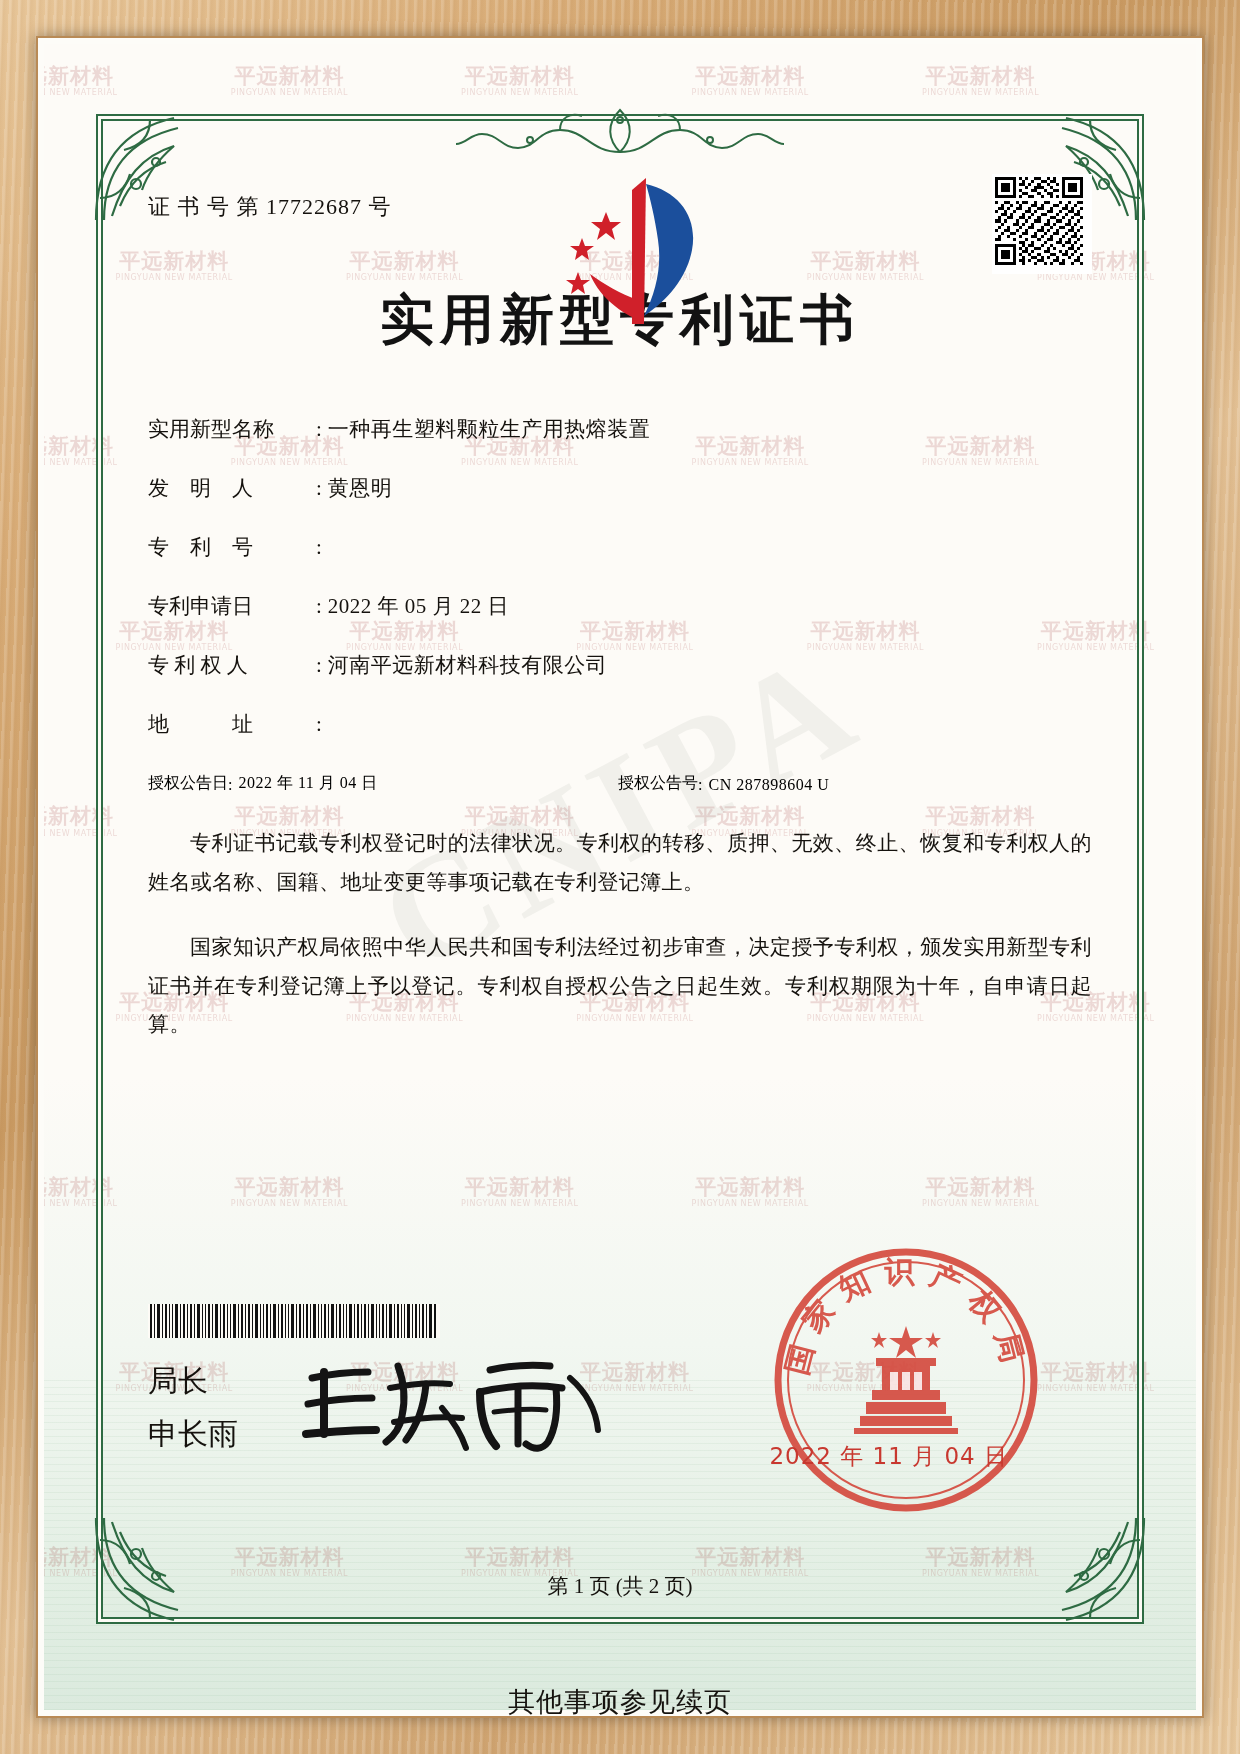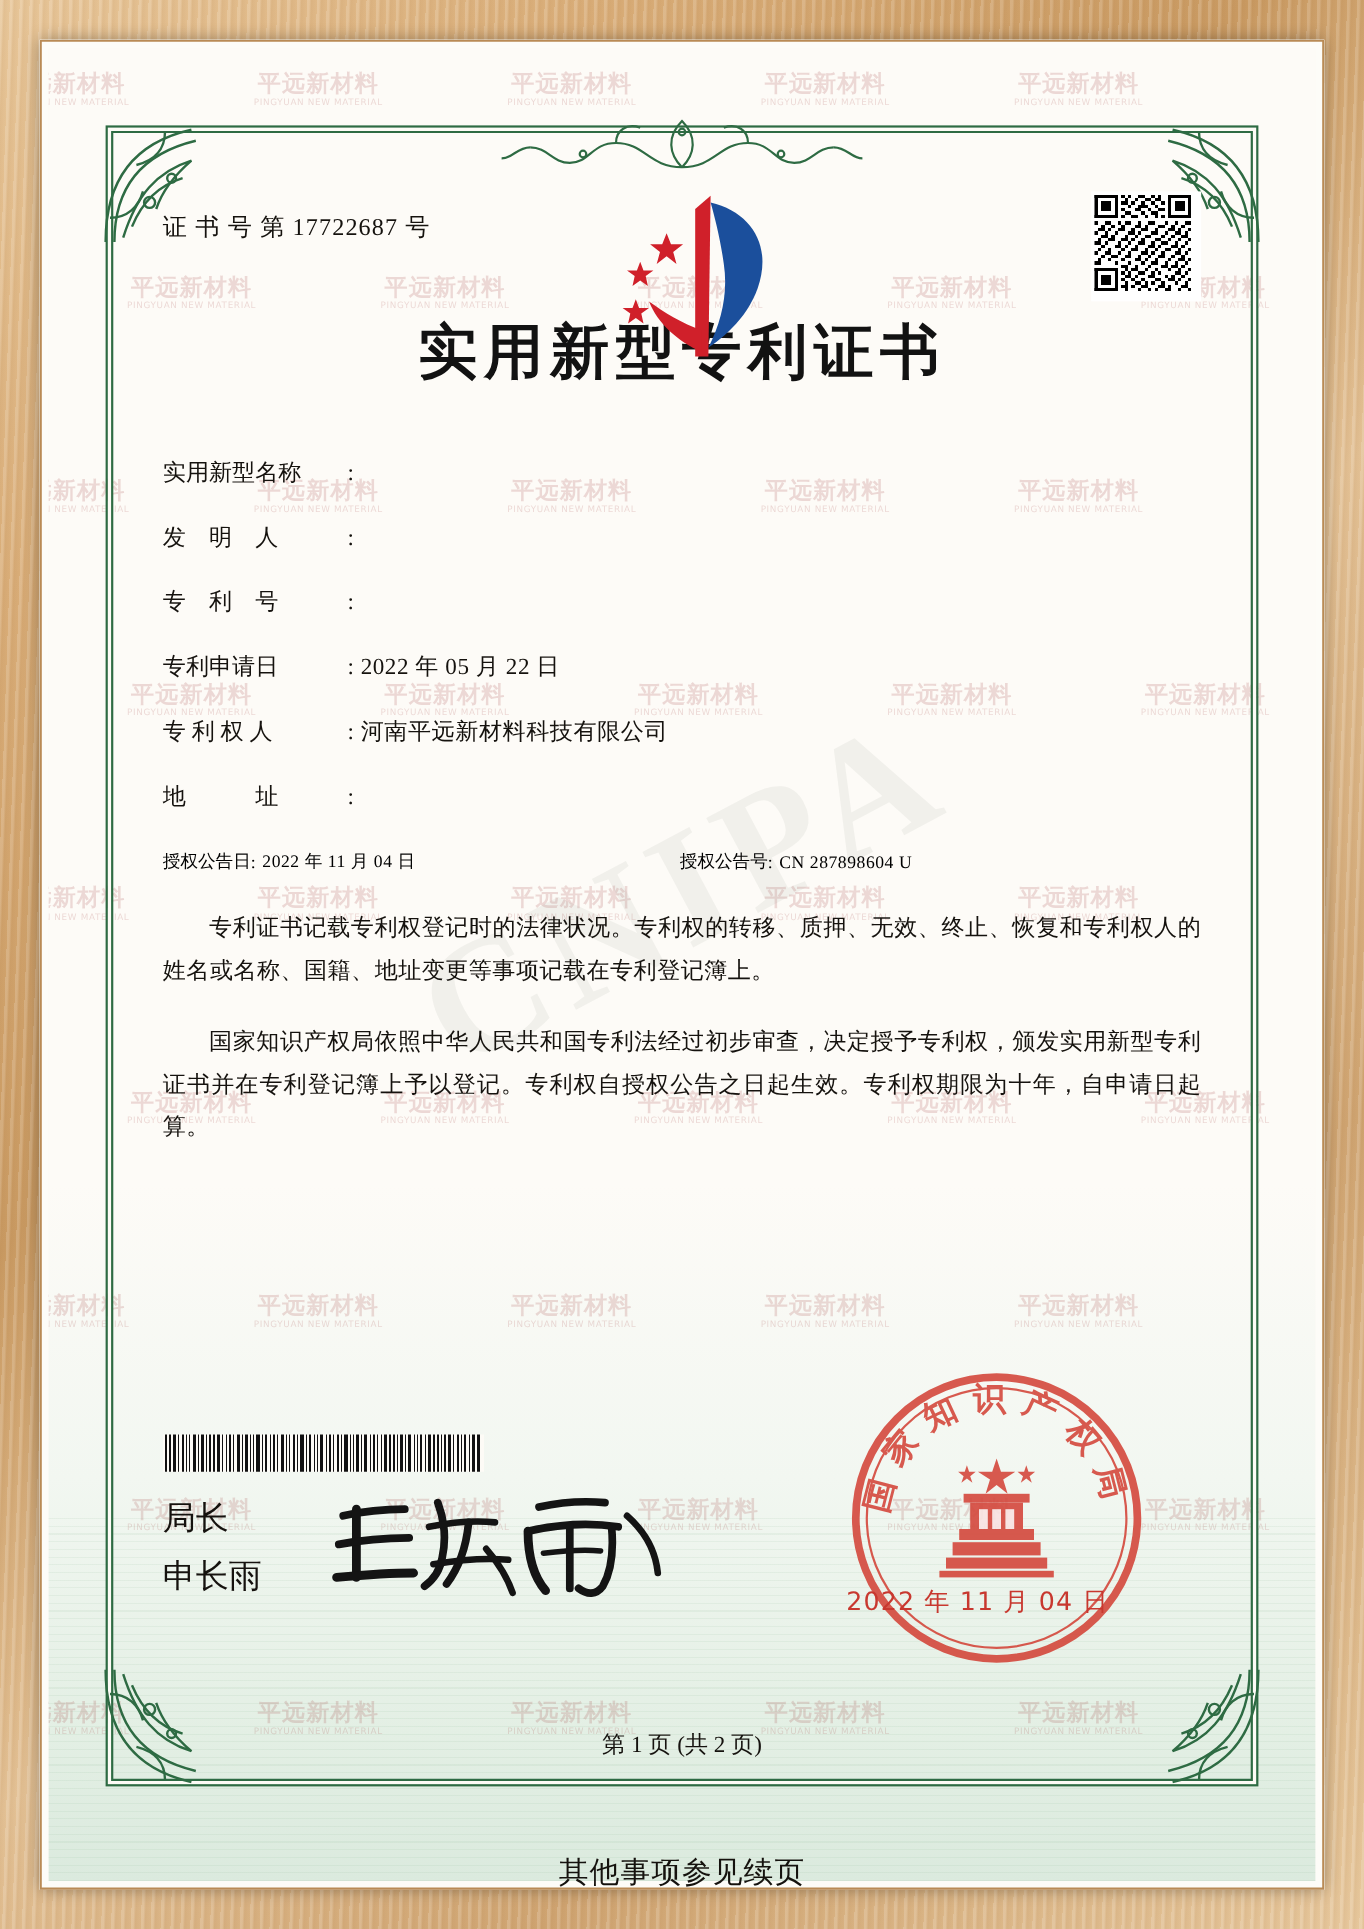--- a/index.html
+++ b/index.html
@@ -733,24 +733,26 @@
         </g>
       </svg>
     </div>
 
     <div class="title">实用新型专利证书</div>
 
     <div class="fields" id="field-list">
         <div class="field-row">
           <span class="f-label">实用新型名称</span>
           <span class="f-colon">:</span>
+          <span class="f-value">一种再生塑料颗粒生产用热熔装置</span>
         </div>
         <div class="field-row">
           <span class="f-label">发　明　人</span>
           <span class="f-colon">:</span>
+          <span class="f-value">黄恩明</span>
         </div>
         <div class="field-row">
           <span class="f-label">专　利　号</span>
           <span class="f-colon">:</span>
         </div>
         <div class="field-row">
           <span class="f-label">专利申请日</span>
           <span class="f-colon">:</span>
           <span class="f-value">2022 年 05 月 22 日</span>
         </div>

